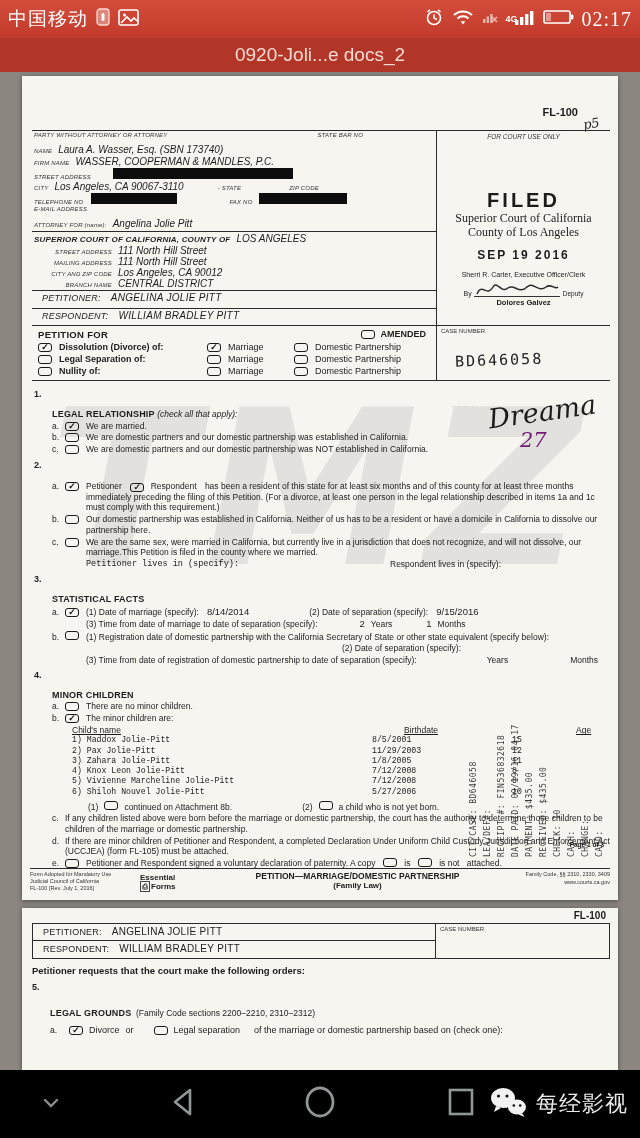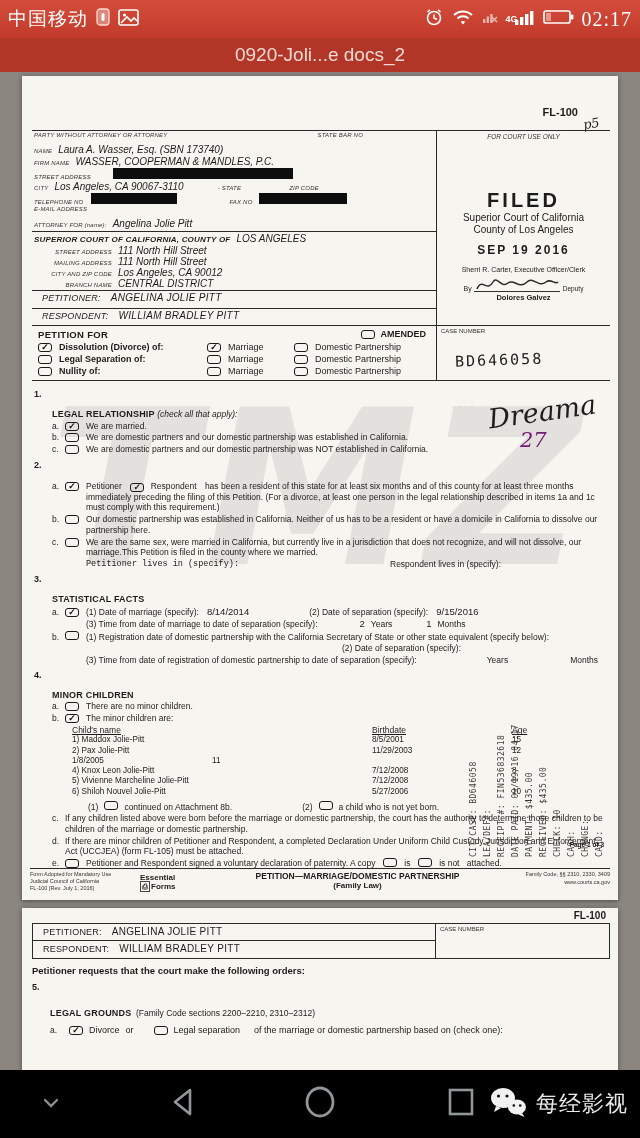--- a/index.html
+++ b/index.html
@@ -54,21 +54,21 @@
   .court-row .lab { width:70px; text-align:left; }
   .borderline { border-top:1px solid #2a2a2a; margin:1px -3px 1px -2px; }
 
   .party-row { display:flex; align-items:baseline; min-height:15px; padding-left:8px; }
   .party-lab { font-size:9px; letter-spacing:.2px; }
   .party-val { font-size:10px; margin-left:10px; letter-spacing:.3px; }
 
   .courtuse { text-align:center; font-size:6.5px; font-style:italic; padding-top:2px; color:#333; }
   .filed { position:absolute; top:58px; left:0; right:0; text-align:center; }
   .filed-big { font-size:20px; font-weight:bold; letter-spacing:3px; }
-  .filed-l { font-size:10px; line-height:1.15; }
+  .filed-l { font-size:12px; line-height:1.15;font-family:Liberation Serif, serif; }
   .filed-date { font-size:12px; font-weight:bold; letter-spacing:2px; margin-top:8px; }
   .clerk { font-size:7px; margin-top:9px; white-space:nowrap; }
   .sigrow { display:flex; align-items:flex-end; justify-content:center; margin-top:1px; }
   .sigrow .by { font-size:7px; margin-right:2px; }
   .sigline { border-bottom:1px solid #333; position:relative; width:86px; height:18px; }
   .sigline svg { position:absolute; bottom:-4px; left:0; }
   .sigrow .dep { font-size:6.5px; margin-left:3px; }
   .depname { font-size:7.5px; font-weight:bold; margin-top:1px; }
 
   
@@ -103,24 +103,24 @@
   .secnote { font-weight:normal; font-style:italic; font-size:8.5px; }
   .item { display:flex; margin-top:1.5px; align-items:flex-start; }
   .ilet { width:13px; font-size:8.5px; flex:none; }
   .item .cb { margin:1px 7px 0 0; }
   .itext { flex:1; font-size:8.5px; line-height:1.22; }
   .inlab { margin:0 6px 0 4px; }
 
   .s3line { display:flex; align-items:baseline; margin-top:1.5px; font-size:8.5px; }
 
   .kids { margin:2px 0 0 20px; }
-  .khead { display:flex; font-size:8.5px; }
+  .khead { display:flex; font-size:8.5px;gap:32px; }
   .khead span { text-decoration:underline; }
   .kcol1 { width:300px; } .kcol2 { width:140px; } .kcol3 { width:50px; }
-  .kid { display:flex; font-size:8.2px; line-height:1.25; }
+  .kid { display:flex; font-size:8.2px; line-height:1.25;font-family:Liberation Mono, monospace; }
 
   .pagemarker { position:absolute; right:14px; bottom:52px; font-size:6.5px; font-weight:bold; }
   .pfooter { position:absolute; left:8px; right:8px; bottom:8px; border-top:1.5px solid #2a2a2a;
     display:flex; padding-top:2px; align-items:flex-start; }
   .f-left { font-size:5.5px; line-height:1.25; color:#333; width:110px; }
   .f-logo { width:70px; font-size:8px; font-weight:bold; line-height:1.1; padding-top:3px; }
   .f-logo .fx { font-size:7.5px; border:1px solid #444; padding:0 1px; margin-right:1px; }
   .f-center { flex:1; text-align:center; }
   .f-c1 { font-weight:bold; font-size:8.5px; }
   .f-c2 { font-weight:bold; font-size:8px; }
@@ -476,20 +476,21 @@
                   <span class="kcol1">1)  Maddox Jolie-Pitt</span>
                   <span class="kcol2">8/5/2001</span>
                   <span class="kcol3">15</span>
                 </div>
               <div class="kid">
                   <span class="kcol1">2)  Pax Jolie-Pitt</span>
                   <span class="kcol2">11/29/2003</span>
                   <span class="kcol3">12</span>
                 </div>
               <div class="kid">
+                  <span class="kcol1">3)  Zahara Jolie-Pitt</span>
                   <span class="kcol2">1/8/2005</span>
                   <span class="kcol3">11</span>
                 </div>
               <div class="kid">
                   <span class="kcol1">4)  Knox Leon Jolie-Pitt</span>
                   <span class="kcol2">7/12/2008</span>
                   <span class="kcol3">8</span>
                 </div>
               <div class="kid">
                   <span class="kcol1">5)  Vivienne Marcheline Jolie-Pitt</span>

